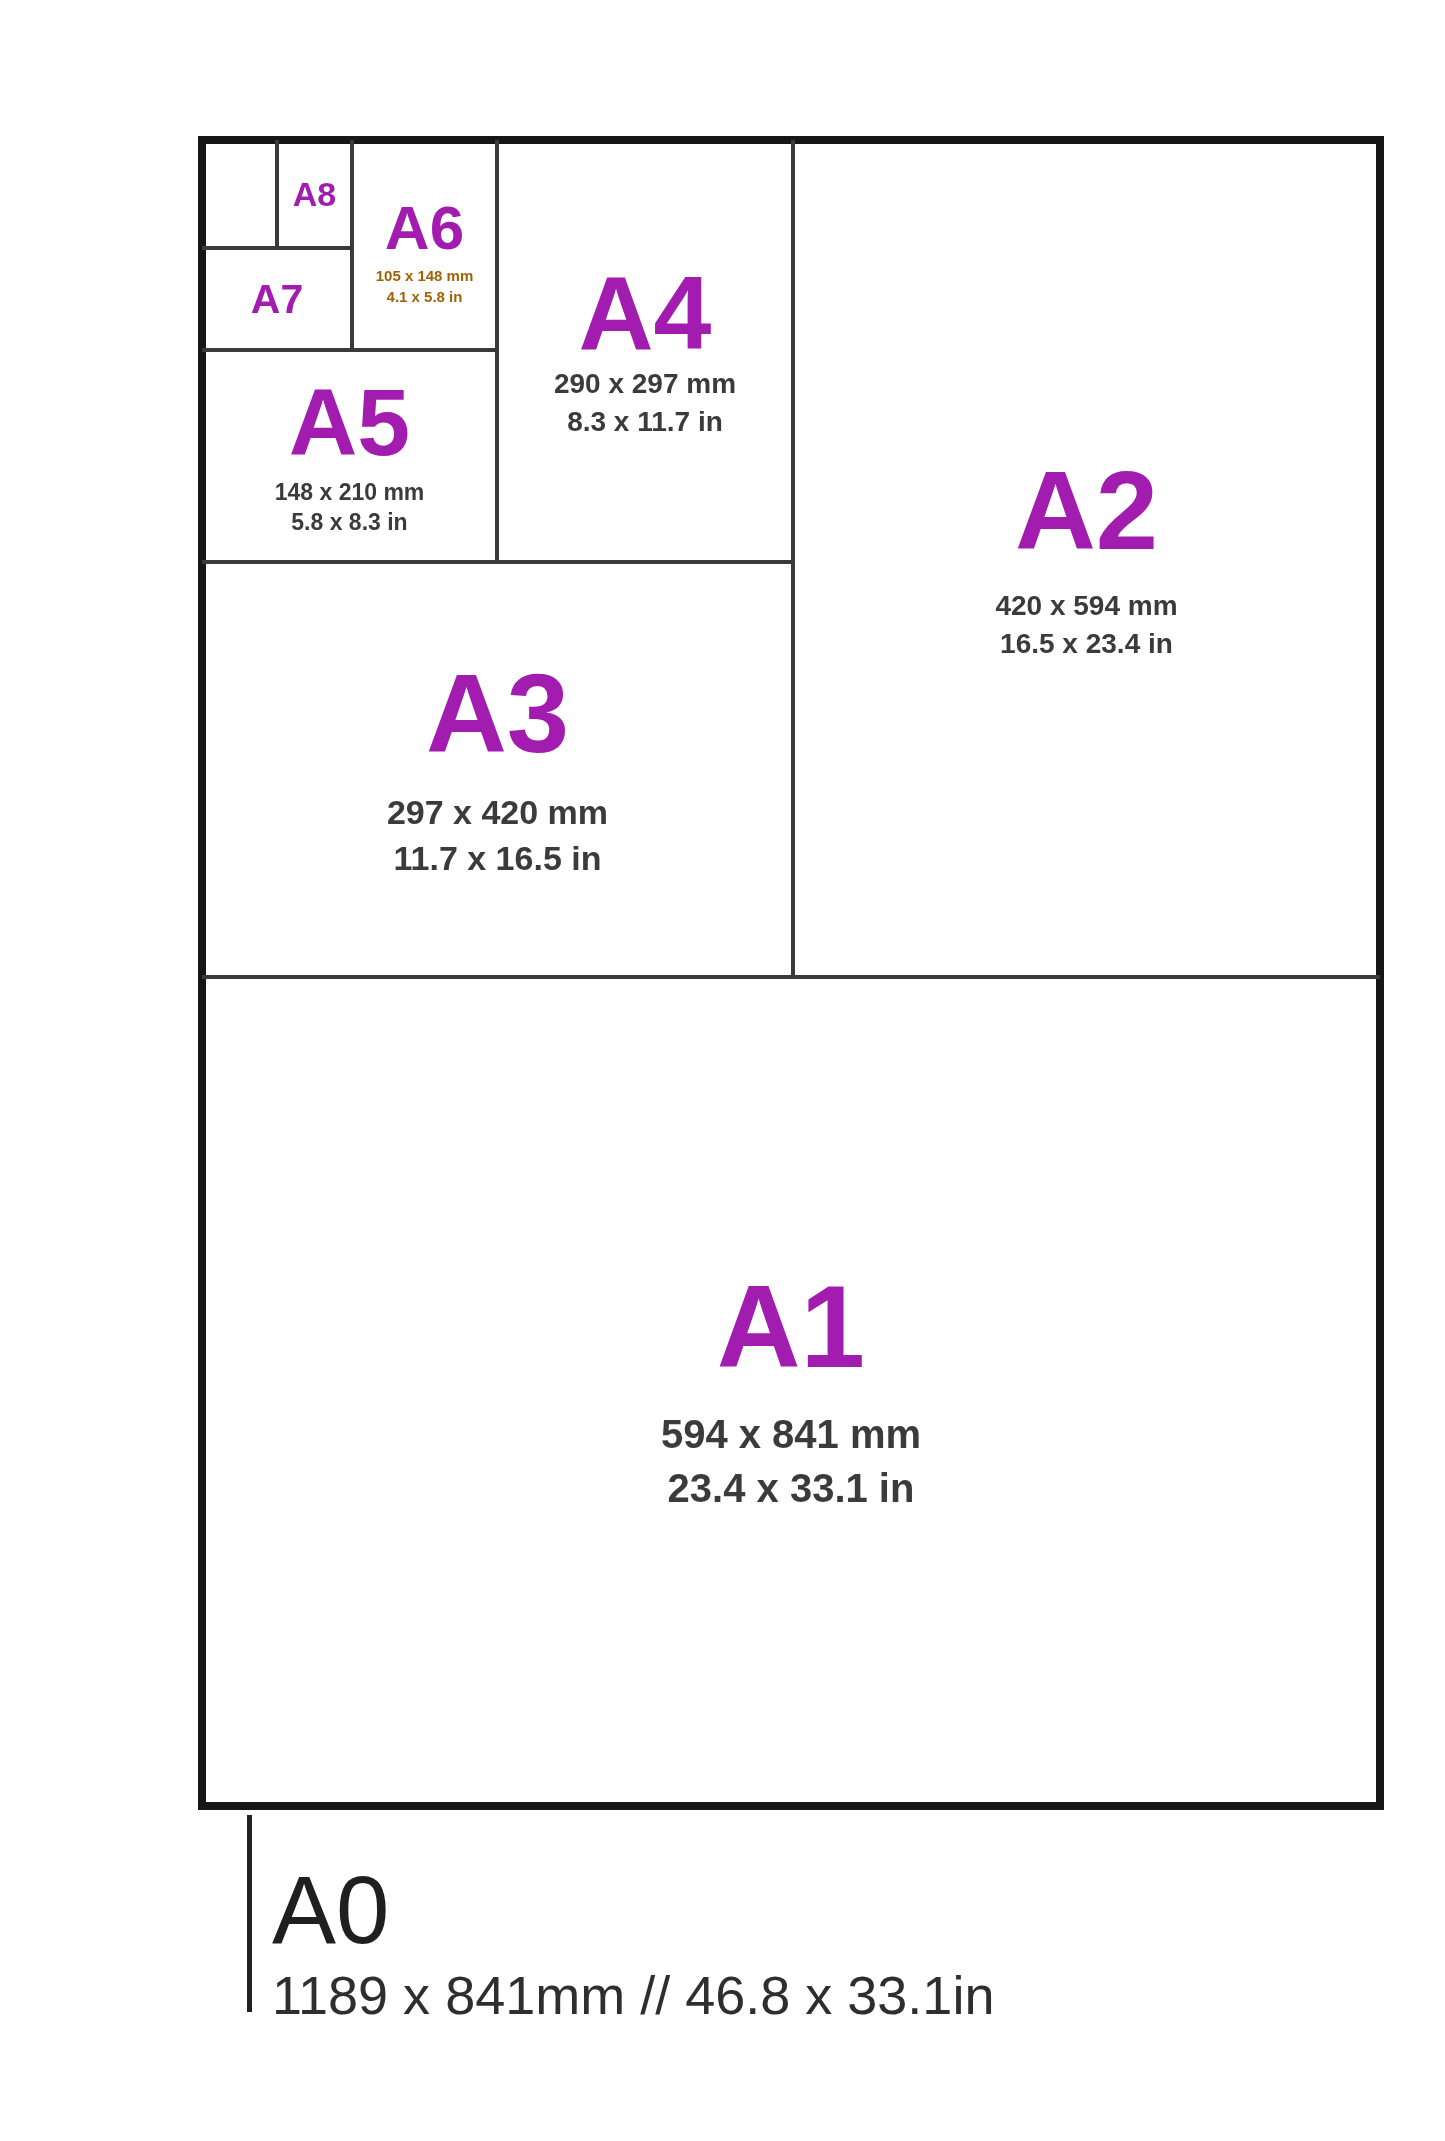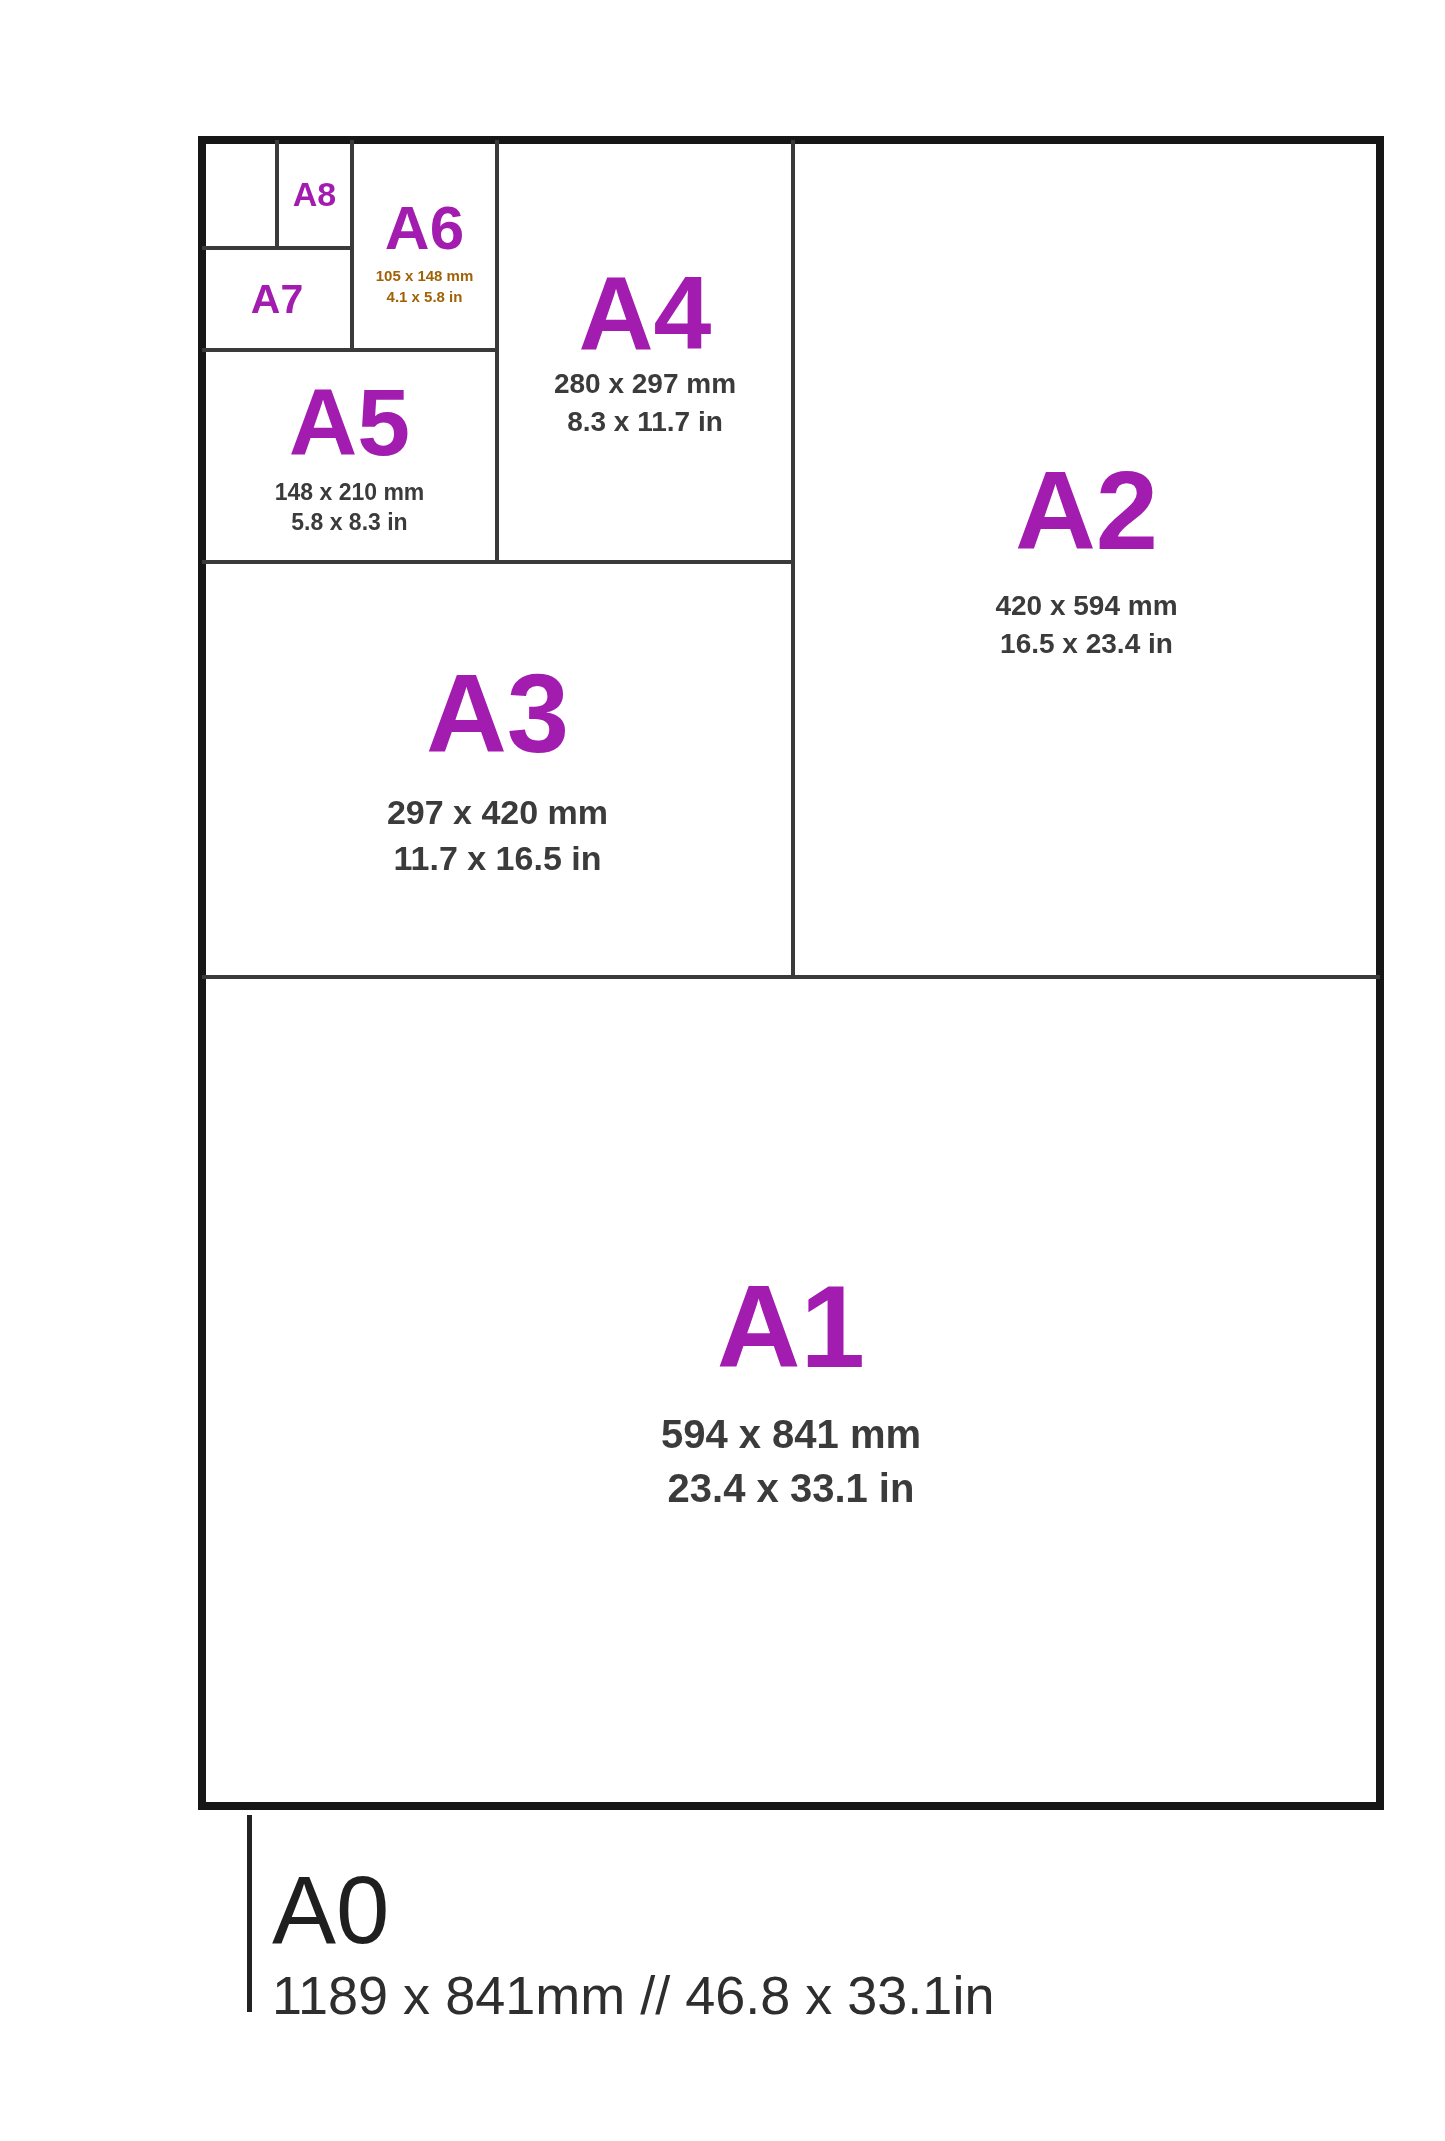--- a/index.html
+++ b/index.html
@@ -142,21 +142,21 @@
     <div class="label">A5</div>
     <div class="dims">
       <div>148 x 210 mm</div>
       <div>5.8 x 8.3 in</div>
     </div>
   </div>
 
   <div class="cell cell-a4">
     <div class="label">A4</div>
     <div class="dims">
-      <div>280 x 297 mm</div>
+      <div>290 x 297 mm</div>
       <div>8.3 x 11.7 in</div>
     </div>
   </div>
 
   <div class="cell cell-a3">
     <div class="label">A3</div>
     <div class="dims">
       <div>297 x 420 mm</div>
       <div>11.7 x 16.5 in</div>
     </div>

